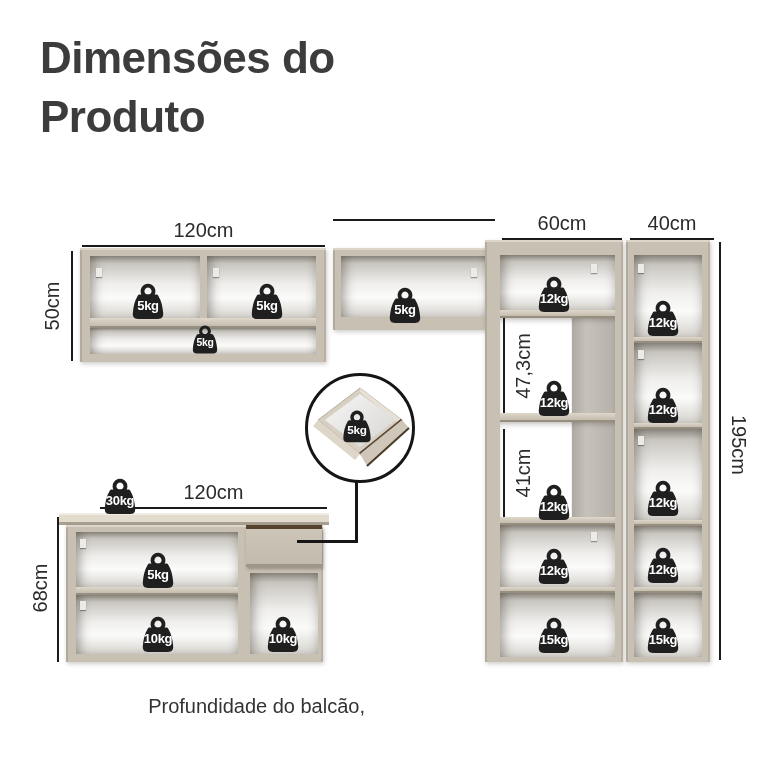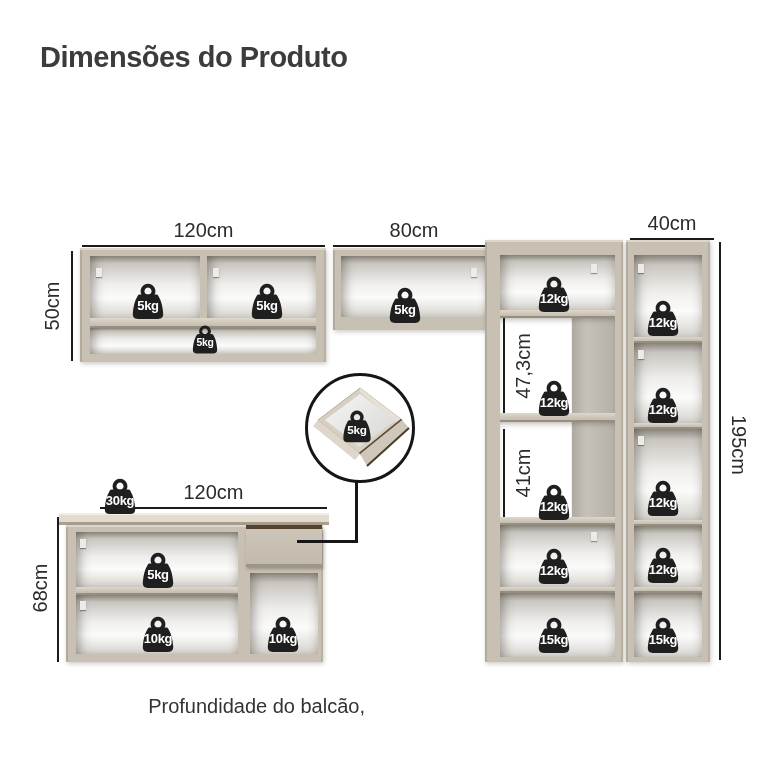--- a/index.html
+++ b/index.html
@@ -1,19 +1,19 @@
 <!DOCTYPE html>
 <html><head>
 <meta charset="utf-8">
 <style>
   html,body{margin:0;padding:0;background:#ffffff;}
   #canvas{position:relative;width:780px;height:780px;background:#fff;overflow:hidden;
           font-family:"Liberation Sans","DejaVu Sans",sans-serif;}
   
-  .title{position:absolute;left:40px;top:28px;width:370px;font-size:29px;line-height:59px;
+  .title{position:absolute;left:40px;top:28px;width:370px;font-size:44px;line-height:59px;
          font-weight:700;color:#3c3c3c;letter-spacing:-0.5px;}
   .caption{position:absolute;font-size:20px;line-height:28px;color:#333;text-align:center;}
   .caption span{display:block;}
   
   .dimh{position:absolute;text-align:center;}
   .dimh .lbl{display:block;font-size:20px;color:#2b2b2b;margin-bottom:3px;}
   .dimh .line{height:2px;background:#1b1b1b;}
   .vline{position:absolute;width:2px;background:#1b1b1b;}
   .vlabel{position:absolute;font-size:20px;color:#2b2b2b;white-space:nowrap;
           transform:translate(-50%,-50%) rotate(-90deg);}
@@ -53,21 +53,24 @@
 
 <div id="canvas">
 
   <div class="title">Dimensões do Produto</div>
 
   <div class="dimh" style="left:82px;top:219px;width:243px;">
     <span class="lbl">120cm</span>
     <div class="line"></div>
   </div>
   <div class="dimh" style="left:333px;top:219px;width:162px;">
-    <span class="lbl">80cm</span>
+    <div class="line"></div>
+  </div>
+  <div class="dimh" style="left:502px;top:212px;width:120px;">
+    <span class="lbl">60cm</span>
     <div class="line"></div>
   </div>
   <div class="dimh" style="left:630px;top:212px;width:84px;">
     <span class="lbl">40cm</span>
     <div class="line"></div>
   </div>
   <div class="dimh" style="left:100px;top:481px;width:227px;z-index:3;">
     <span class="lbl">120cm</span>
     <div class="line"></div>
   </div>

